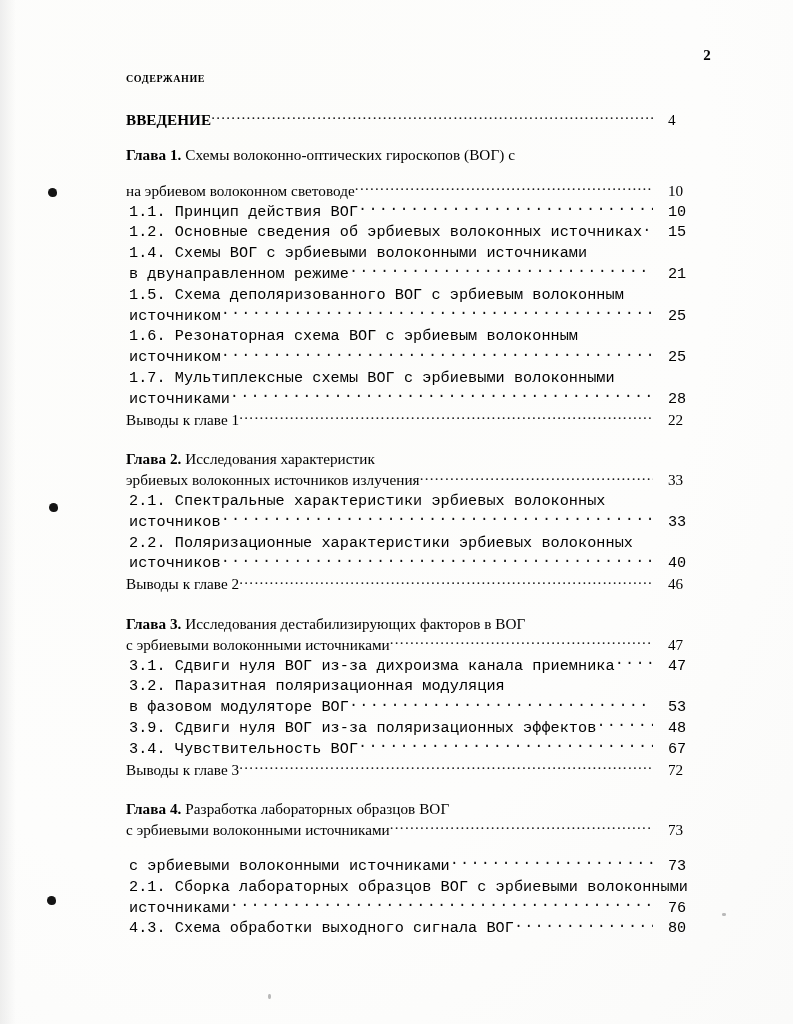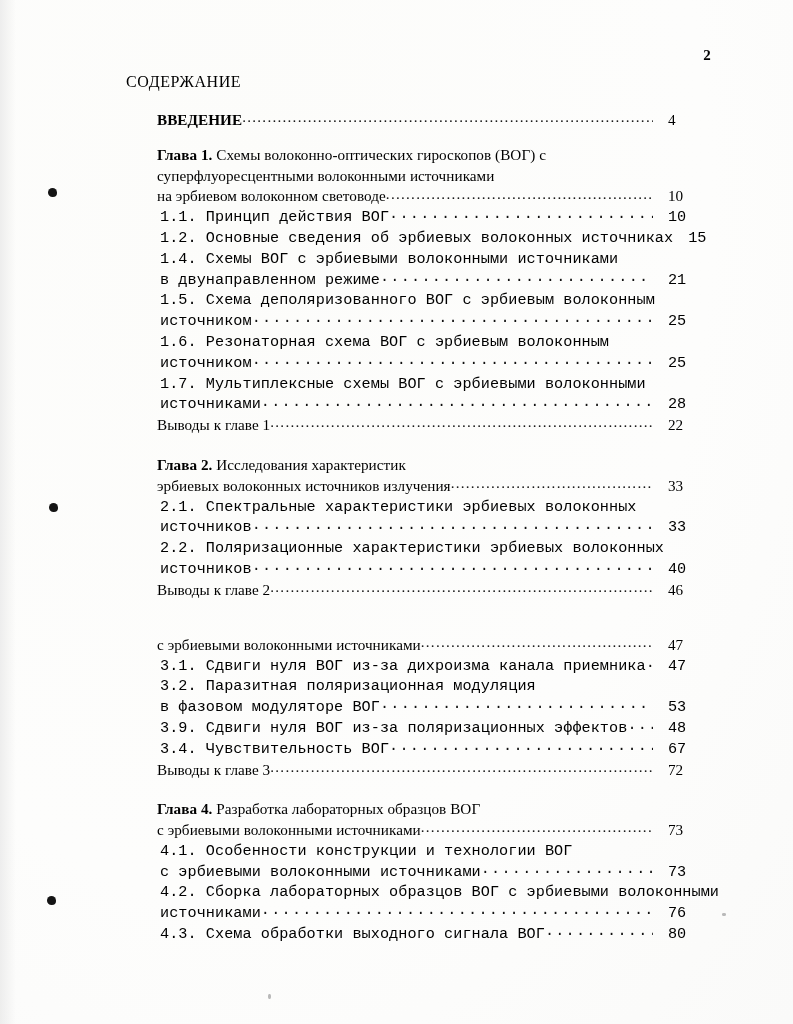--- a/index.html
+++ b/index.html
@@ -31,38 +31,37 @@
     top: 47px;
     right: 82px;
     font-size: 15px;
     font-weight: bold;
     letter-spacing: 0.2px;
   }
   .doc-title {
     position: absolute;
     left: 126px;
     top: 73px;
-    font-size: 16px;
-    font-weight: normal;
+    font-size: 10px;
+    font-weight: bold;
     letter-spacing: 0.6px;
   }
   .toc {
     position: absolute;
     left: 126px;
     top: 110px;
     width: 588px;
   }
   .entry {
     position: relative;
     display: flex;
-    align-items: center;
+    align-items: flex-start;
     font-size: 15.2px;
     line-height: 20.8px;
     white-space: nowrap;
-    margin-left: 31px;
   }
   .entry .txt {
     flex: 0 0 auto;
     letter-spacing: 0.05px;
   }
   .entry.bold .txt { font-weight: bold; }
   .entry .txt .b { font-weight: bold; }
   .entry .leader {
     flex: 1 1 auto;
     overflow: hidden;
@@ -131,21 +130,20 @@
         <span class="leader"></span>
         <span class="pg">4</span>
       </div>
       <div class="spacer-md"></div>
       <div class="entry noleader nopage">
         <span class="txt"><span class="b">Глава 1.</span><span> Схемы волоконно-оптических гироскопов (ВОГ) с</span></span>
         <span class="leader"></span>
         <span class="pg"></span>
       </div>
       <div class="entry noleader nopage">
-        <span class="txt">суперфлуоресцентными волоконными источниками</span>
         <span class="leader"></span>
         <span class="pg"></span>
       </div>
       <div class="entry">
         <span class="txt">на эрбиевом волоконном световоде</span>
         <span class="leader"></span>
         <span class="pg">10</span>
       </div>
       <div class="entry indent1">
         <span class="txt">1.1. Принцип действия ВОГ</span>
@@ -233,20 +231,21 @@
         <span class="leader"></span>
         <span class="pg">40</span>
       </div>
       <div class="entry">
         <span class="txt">Выводы к главе 2</span>
         <span class="leader"></span>
         <span class="pg">46</span>
       </div>
       <div class="spacer-lg"></div>
       <div class="entry noleader nopage">
+        <span class="txt"><span class="b">Глава 3.</span><span> Исследования дестабилизирующих факторов в ВОГ</span></span>
         <span class="leader"></span>
         <span class="pg"></span>
       </div>
       <div class="entry">
         <span class="txt">с эрбиевыми волоконными источниками</span>
         <span class="leader"></span>
         <span class="pg">47</span>
       </div>
       <div class="entry indent1">
         <span class="txt">3.1. Сдвиги нуля ВОГ из-за дихроизма канала приемника</span>
@@ -283,31 +282,30 @@
         <span class="txt"><span class="b">Глава 4.</span><span> Разработка лабораторных образцов ВОГ</span></span>
         <span class="leader"></span>
         <span class="pg"></span>
       </div>
       <div class="entry">
         <span class="txt">с эрбиевыми волоконными источниками</span>
         <span class="leader"></span>
         <span class="pg">73</span>
       </div>
       <div class="entry noleader nopage indent1">
-        <span class="txt">4.1. Особенности конструкции и технологии ВОГ</span>
         <span class="leader"></span>
         <span class="pg"></span>
       </div>
       <div class="entry indent1">
         <span class="txt">с эрбиевыми волоконными источниками</span>
         <span class="leader"></span>
         <span class="pg">73</span>
       </div>
       <div class="entry noleader nopage indent1">
-        <span class="txt">4.2. Сборка лабораторных образцов ВОГ с эрбиевыми волоконными</span>
+        <span class="txt">2.1. Сборка лабораторных образцов ВОГ с эрбиевыми волоконными</span>
         <span class="leader"></span>
         <span class="pg"></span>
       </div>
       <div class="entry indent1">
         <span class="txt">источниками</span>
         <span class="leader"></span>
         <span class="pg">76</span>
       </div>
       <div class="entry indent1">
         <span class="txt">4.3. Схема обработки выходного сигнала ВОГ</span>

